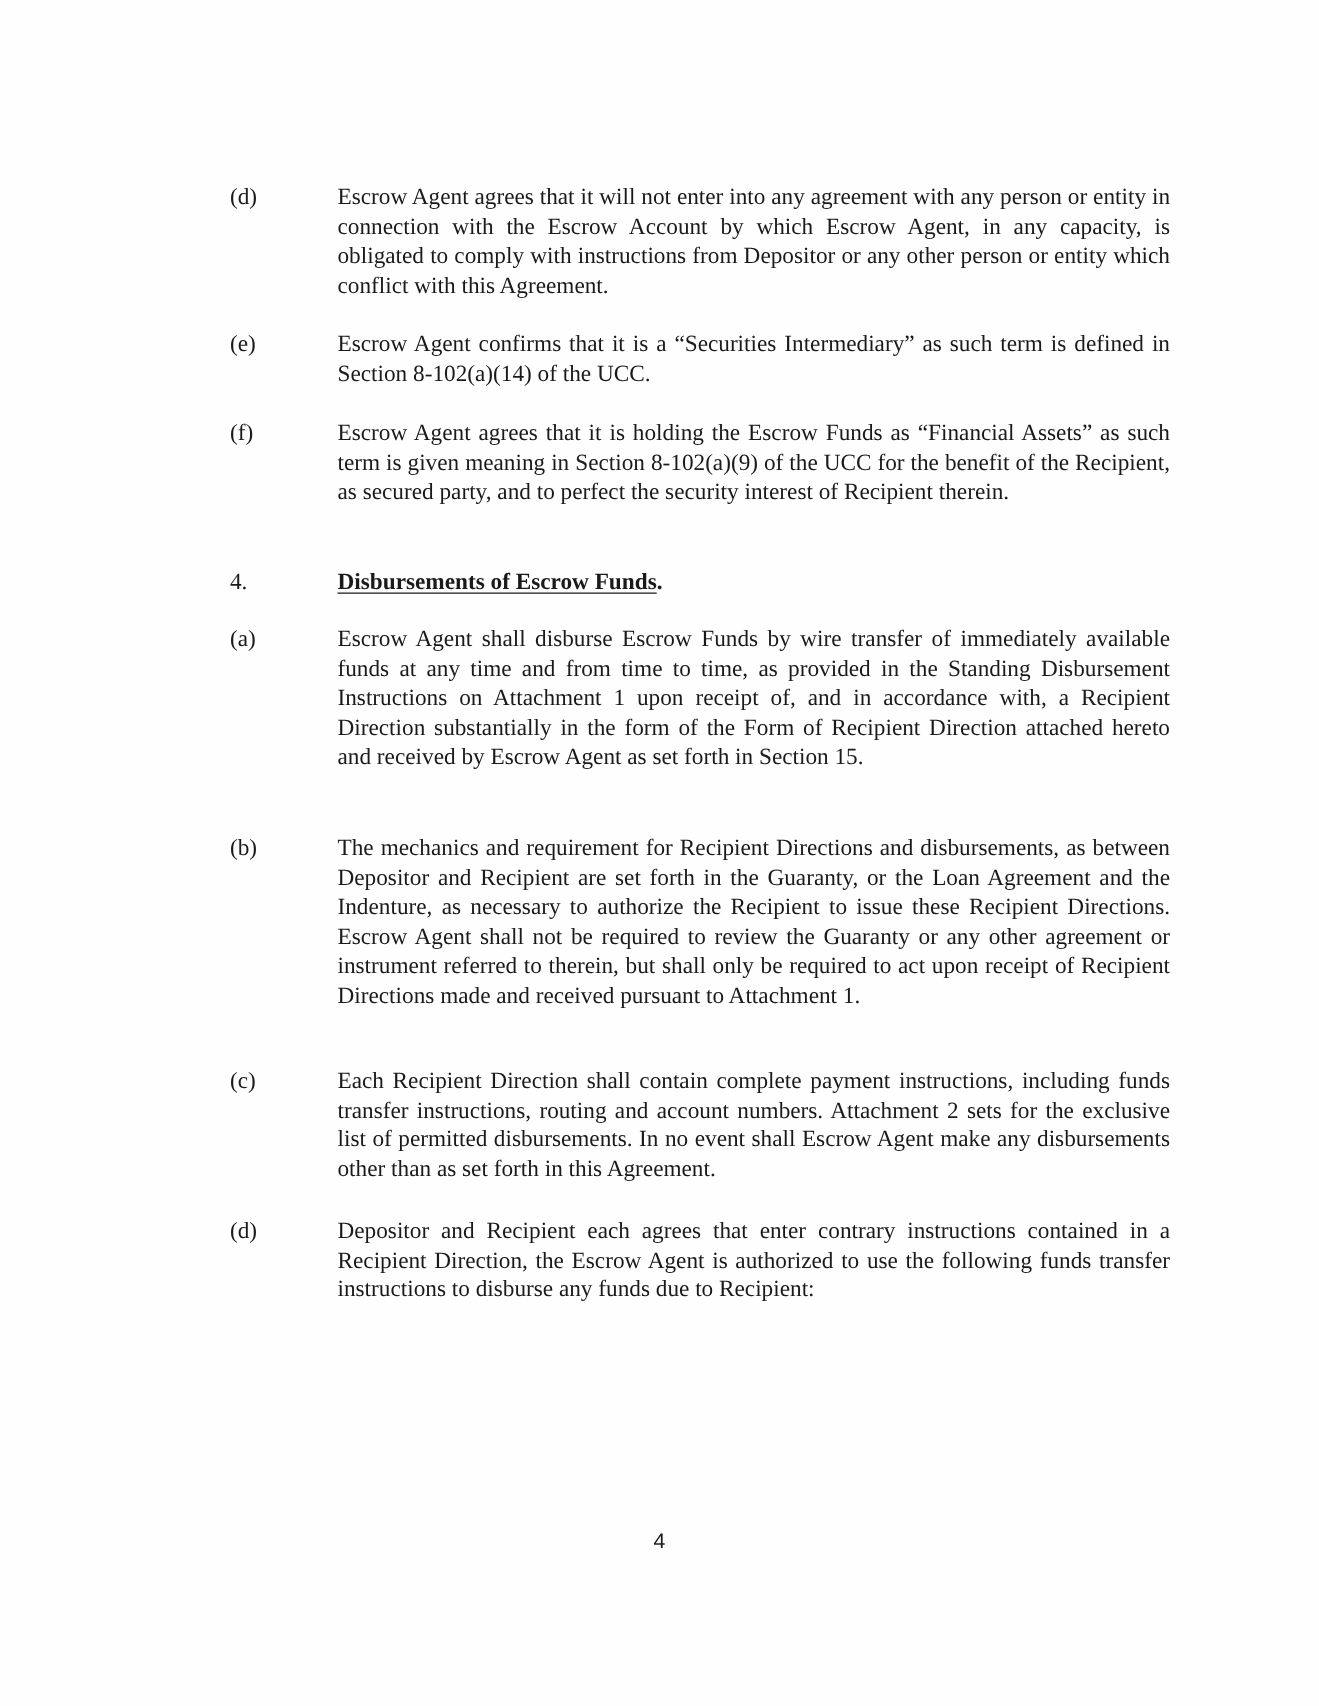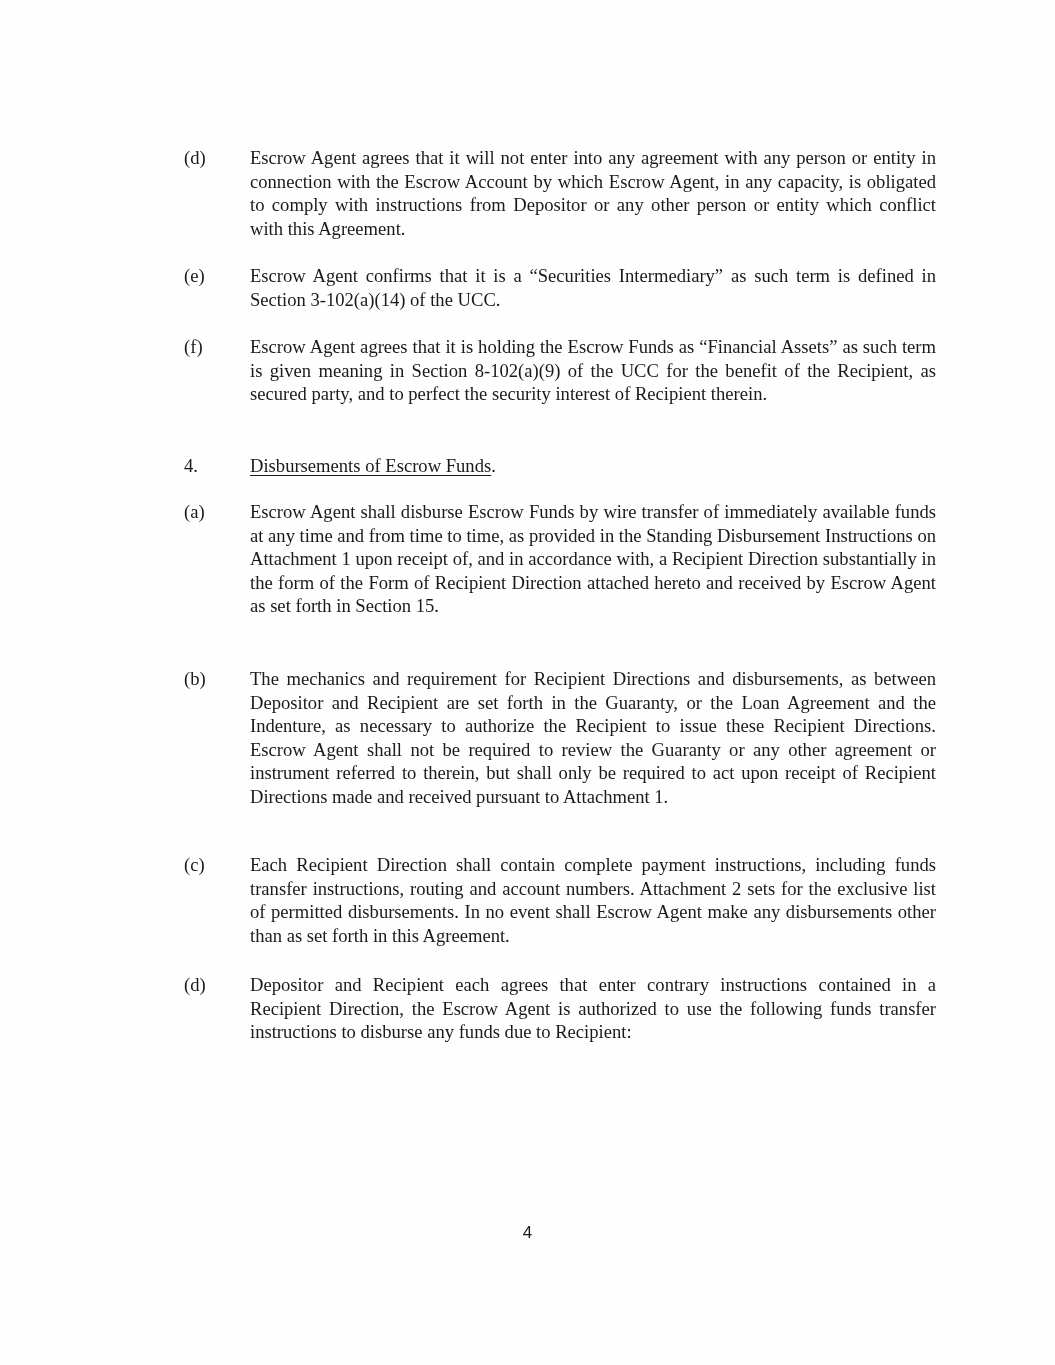--- a/index.html
+++ b/index.html
@@ -5,40 +5,40 @@
     html, body { margin: 0; padding: 0; background: #ffffff; }
     body { width: 1055px; height: 1365px; position: relative; overflow: hidden; }
     .page {
       position: absolute; left: 0; top: 0; width: 1055px; height: 1365px;
       background: #fefefe; color: #1a1a1a;
       font-family: "Liberation Serif", "DejaVu Serif", serif;
       font-size: 18.6px; line-height: 23.6px;
     }
     .para { position: absolute; left: 184px; width: 752px; }
     .para .label { position: absolute; left: 0; top: 0; width: 60px; }
-    .para .body { margin-left: 66px; text-align: justify; text-align-last: left; }
-    .heading .body { text-decoration: underline; text-underline-offset: 3px; }
+    .para .body { margin-left: 86px; text-align: justify; text-align-last: left; }
+    .heading .body { text-decoration: underline; text-underline-offset: 3px; font-weight: bold; }
     .page-number {
       position: absolute; left: 0; width: 1055px; top: 1221px; text-align: center;
       font-family: "Liberation Sans", "DejaVu Sans", sans-serif; font-size: 17px;
     }
   </style>
 </head>
 <body>
 
 <div class="page">
 
   <div class="para" style="top:146px;">
     <span class="label">(d)</span>
     <div class="body">Escrow Agent agrees that it will not enter into any agreement with any person or entity in connection with the Escrow Account by which Escrow Agent, in any capacity, is obligated to comply with instructions from Depositor or any other person or entity which conflict with this Agreement.</div>
   </div>
 
   <div class="para" style="top:264px;">
     <span class="label">(e)</span>
-    <div class="body">Escrow Agent confirms that it is a “Securities Intermediary” as such term is defined in Section 3-102(a)(14) of the UCC.</div>
+    <div class="body">Escrow Agent confirms that it is a “Securities Intermediary” as such term is defined in Section 8-102(a)(14) of the UCC.</div>
   </div>
 
   <div class="para" style="top:335px;">
     <span class="label">(f)</span>
     <div class="body">Escrow Agent agrees that it is holding the Escrow Funds as “Financial Assets” as such term is given meaning in Section 8-102(a)(9) of the UCC for the benefit of the Recipient, as secured party, and to perfect the security interest of Recipient therein.</div>
   </div>
 
   <div class="para heading" style="top:454px;">
     <span class="label">4.</span>
     <div class="body" style="text-align:left;"><span>Disbursements of Escrow Funds</span><span style="text-decoration:none;display:inline-block;">.</span></div>

